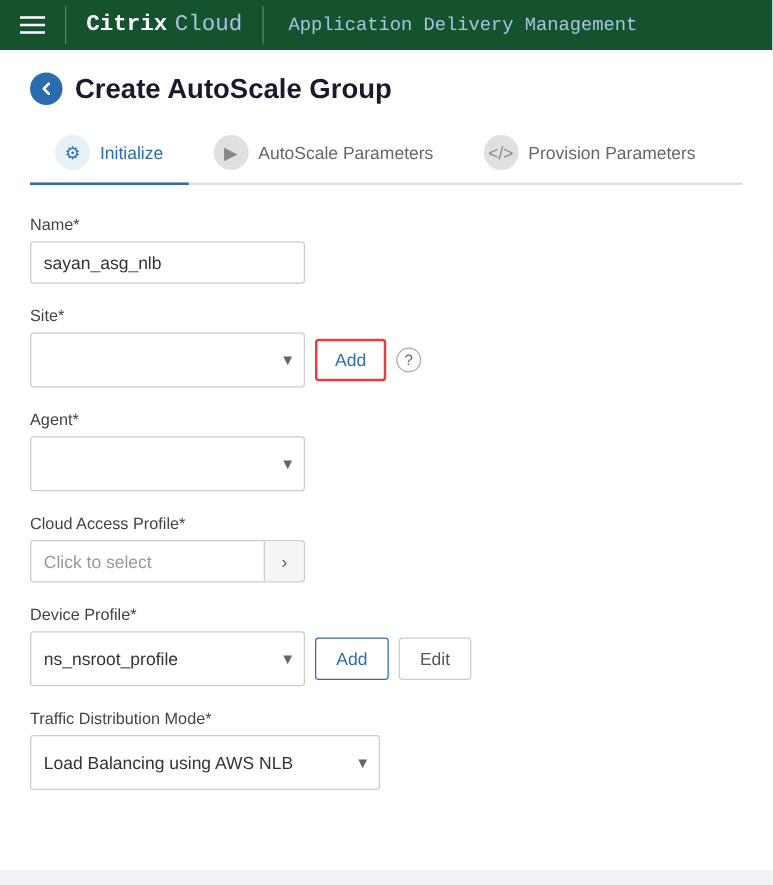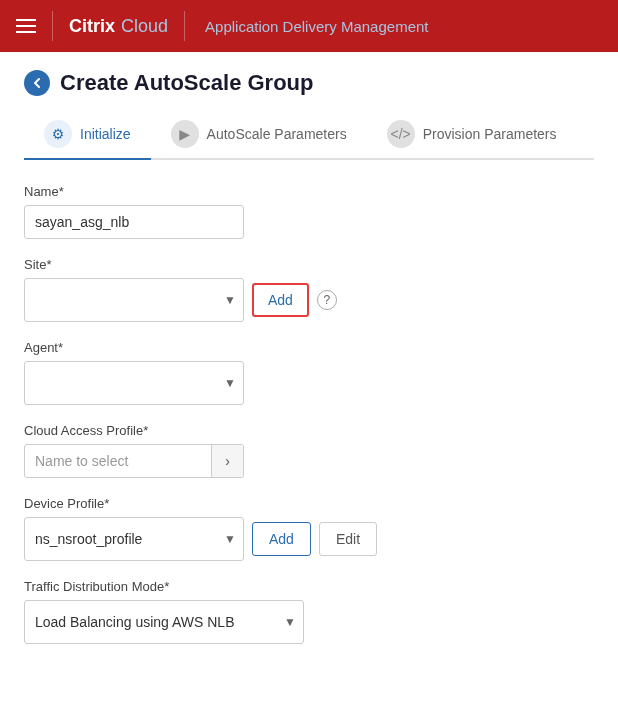--- a/index.html
+++ b/index.html
@@ -1,25 +1,26 @@
 <!DOCTYPE html>
 <html><head>
   <meta charset="utf-8">
   <style>
     * { box-sizing: border-box; margin: 0; padding: 0; }
     body { font-family: 'Segoe UI', Arial, sans-serif; font-size: 14px; background: #f0f2f5; width: 618px; min-height: 708px; }
 
     
     .header {
-      background: #b91c1c;
-      height: 52px;
+      background: #14532d;
+      height: 40px;
       display: flex;
       align-items: center;
       padding: 0 16px;
       gap: 16px;
+      font-family: Liberation Mono, monospace;
     }
     .header-menu-icon {
       display: flex; flex-direction: column; gap: 4px; cursor: pointer;
     }
     .header-menu-icon span {
       display: block; width: 20px; height: 2px; background: white;
     }
     .header-divider {
       width: 1px; height: 30px; background: rgba(255,255,255,0.3);
     }
@@ -209,21 +210,21 @@
         <select class="form-select">
           <option value=""></option>
         </select>
         <span class="select-chevron">▼</span>
       </div>
     </div>
 
     <div class="form-group">
       <label class="form-label">Cloud Access Profile*</label>
       <div class="click-select-wrapper">
-        <span class="click-select-text">Name to select</span>
+        <span class="click-select-text">Click to select</span>
         <div class="click-select-btn">›</div>
       </div>
     </div>
 
     <div class="form-group">
       <label class="form-label">Device Profile*</label>
       <div class="dropdown-row">
         <div class="form-select-wrapper">
           <select class="form-select">
             <option value="ns_nsroot_profile">ns_nsroot_profile</option>

